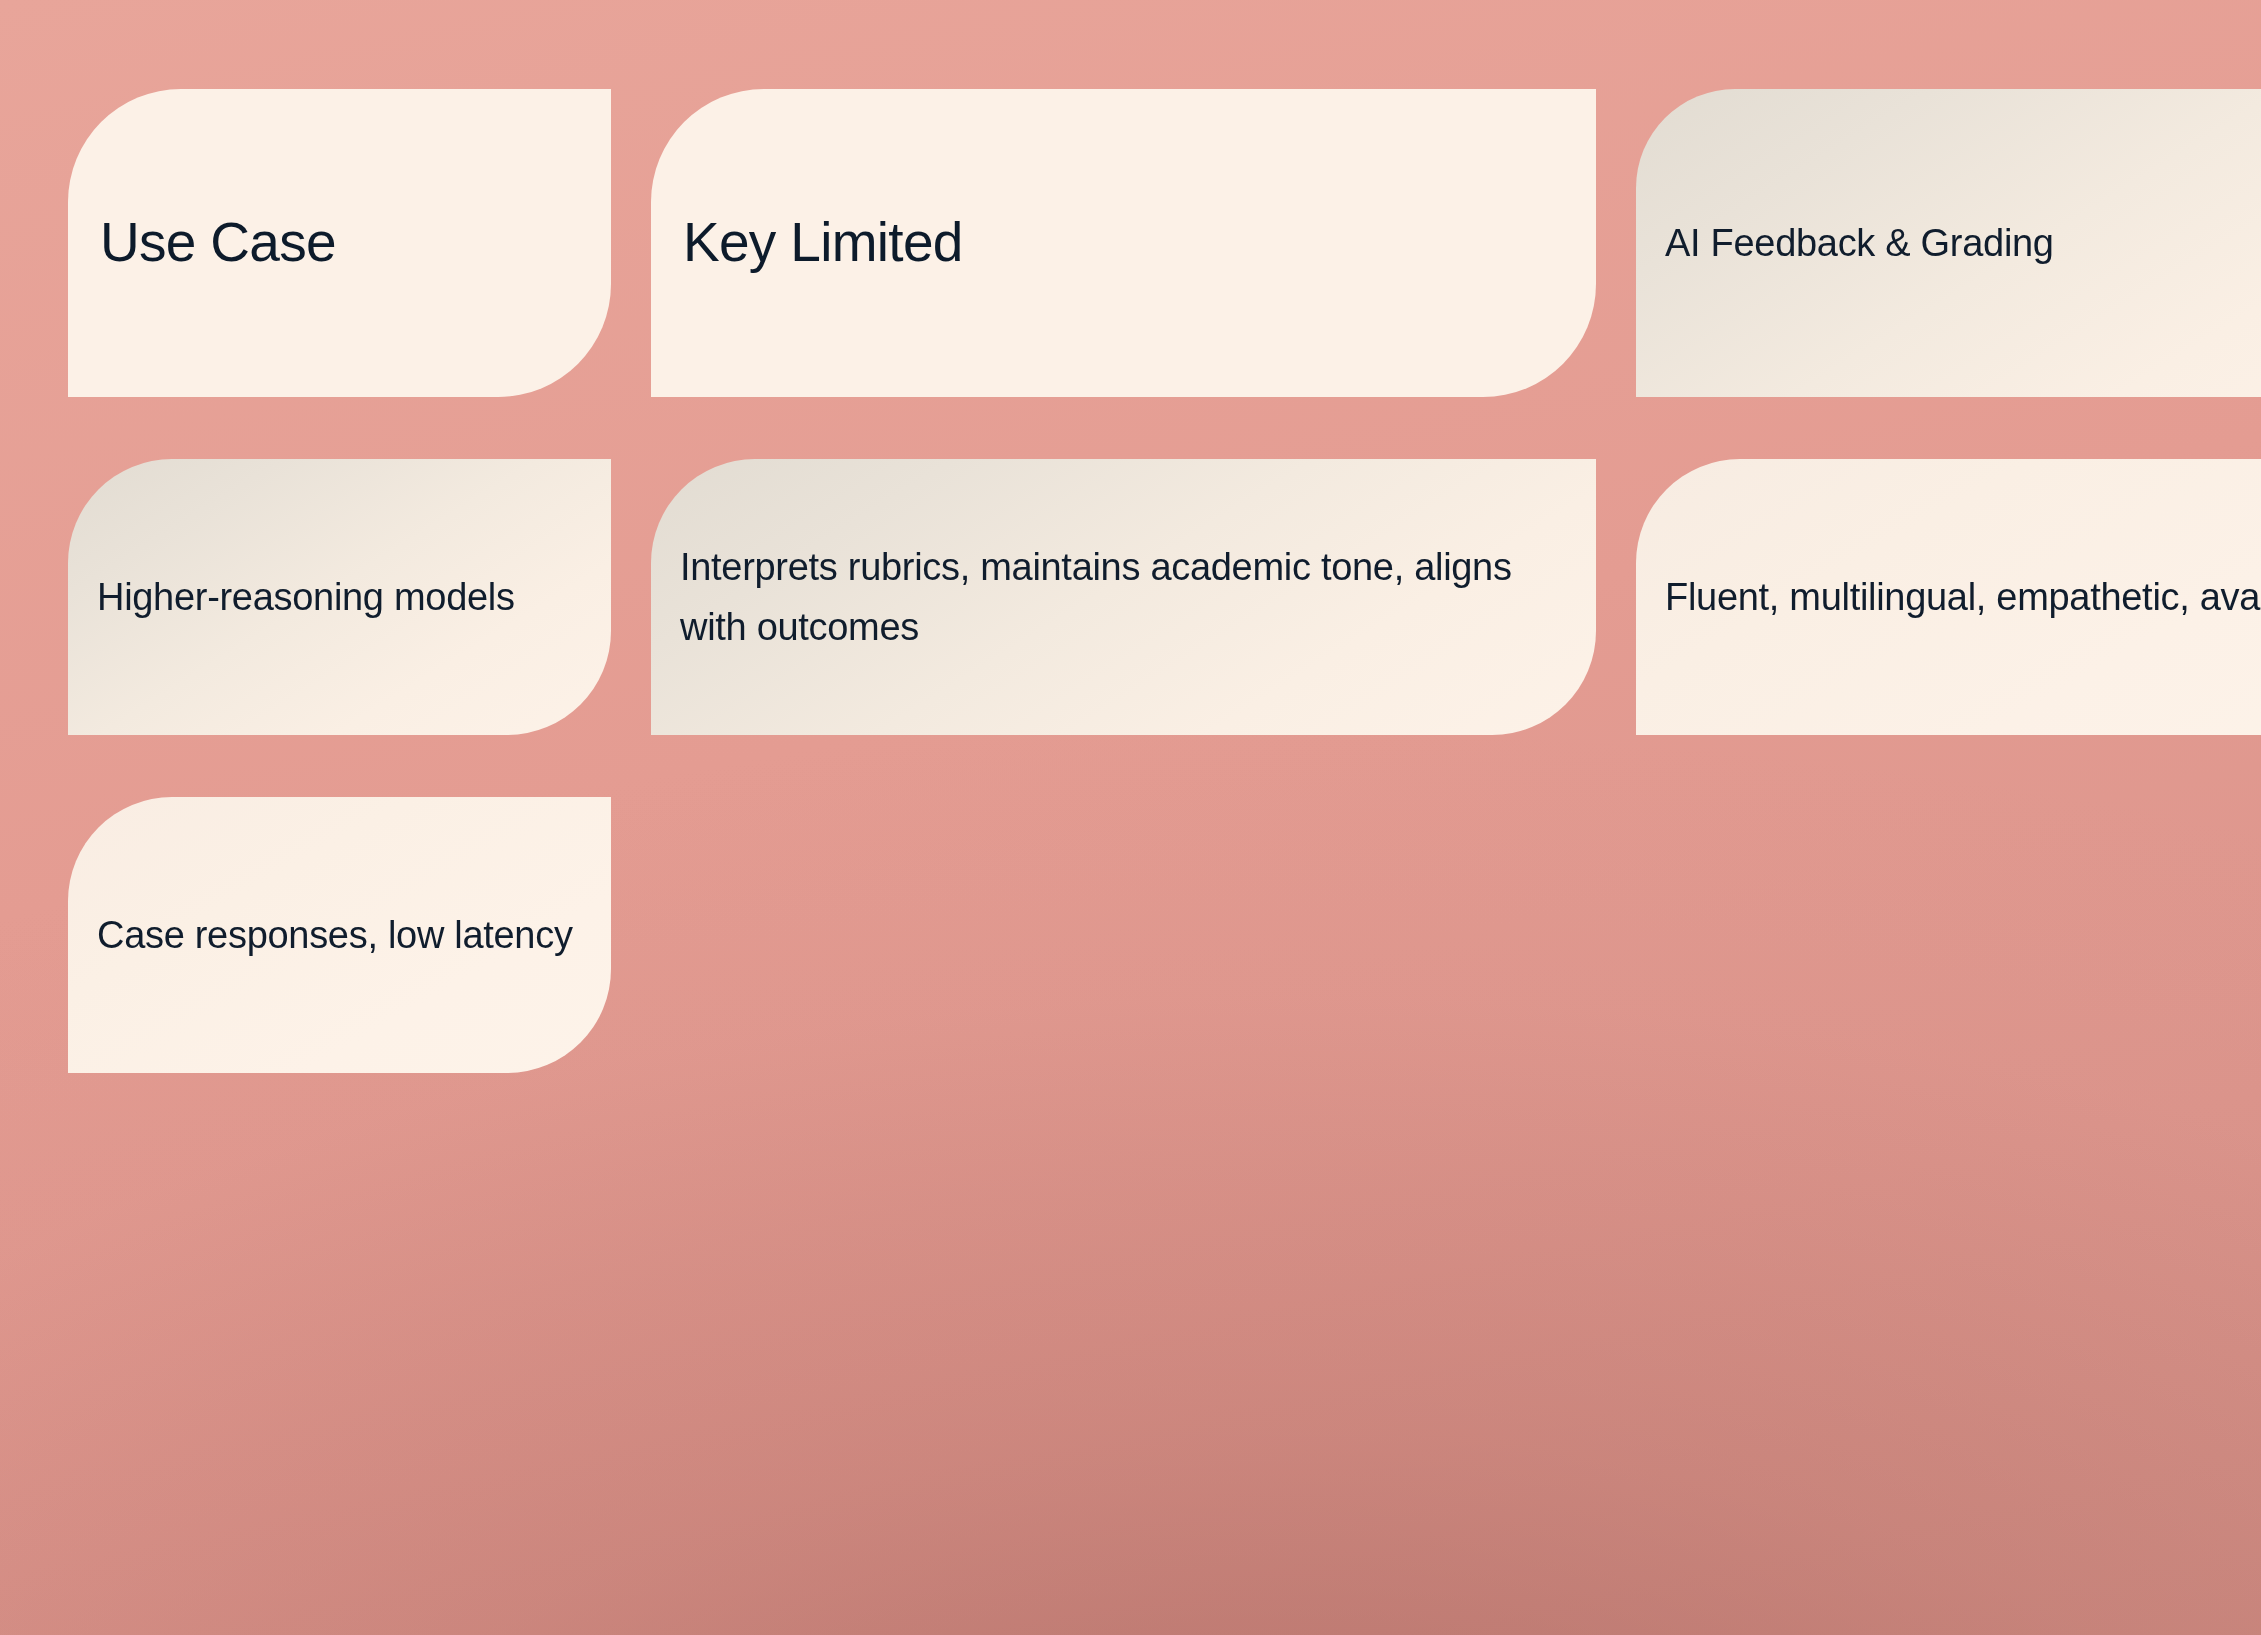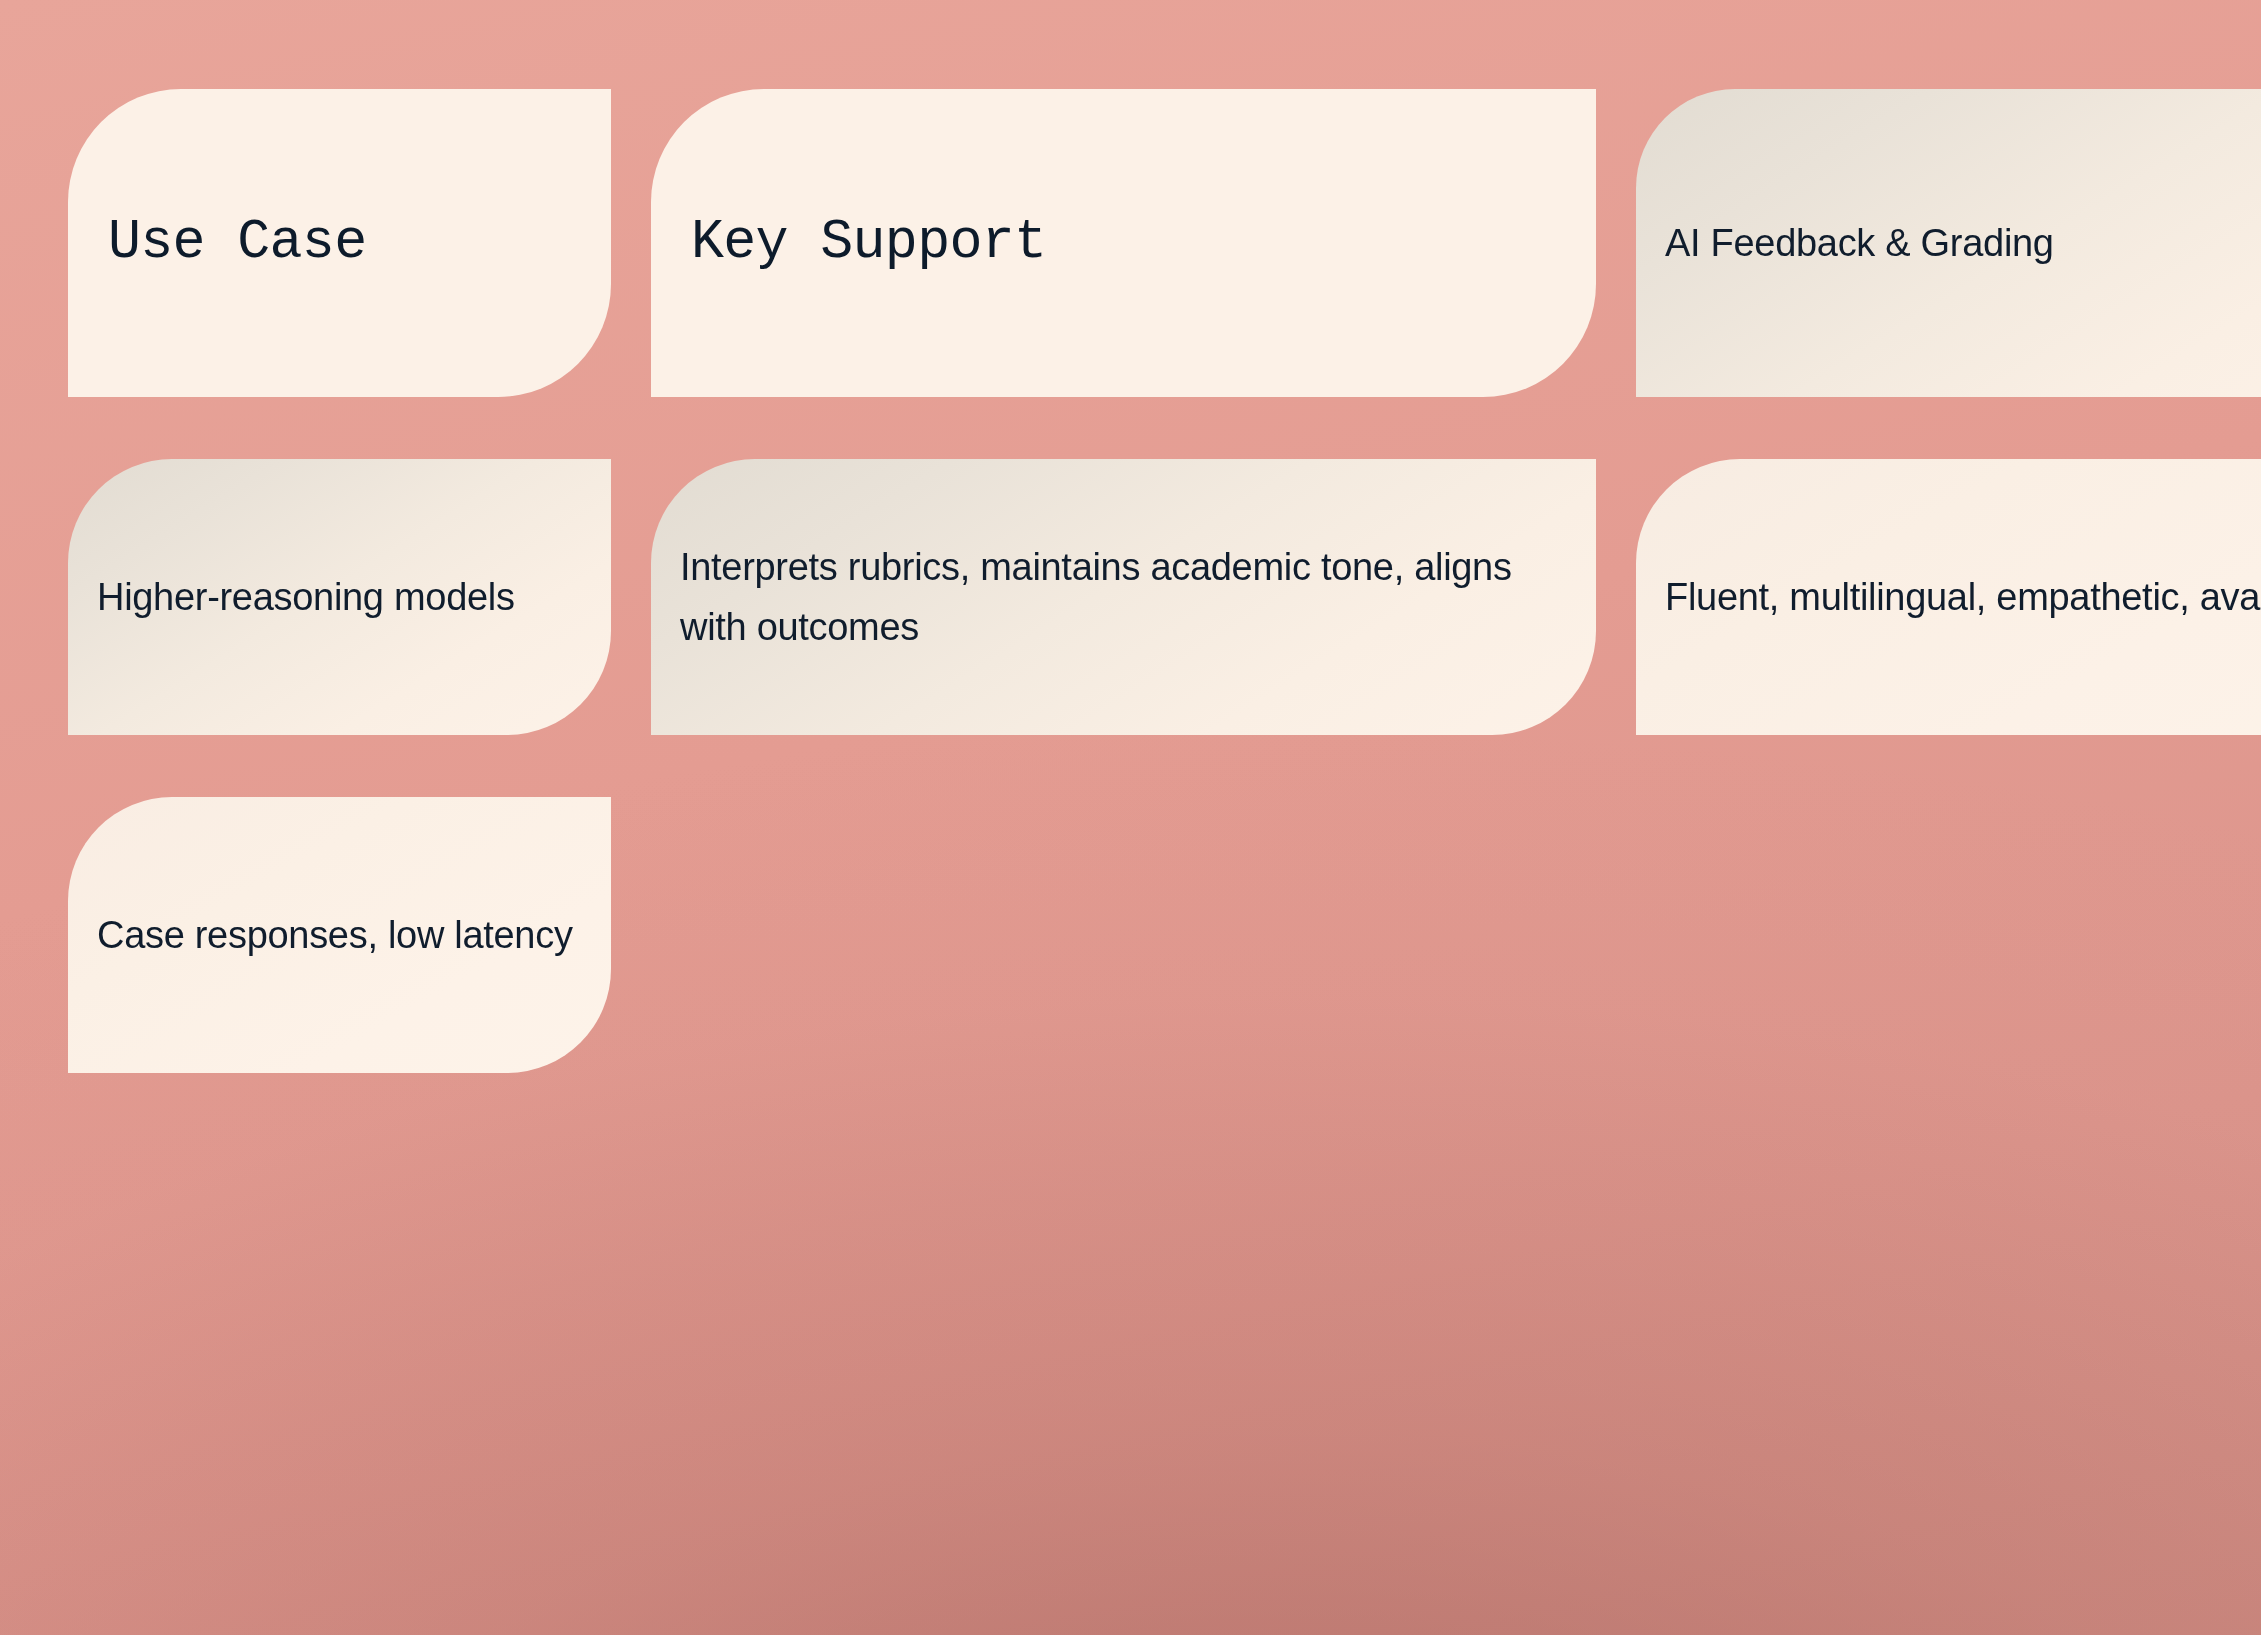--- a/index.html
+++ b/index.html
@@ -44,22 +44,21 @@
     
     border-radius: 104px 0 104px 0;
     padding: 0 29px;
     overflow: hidden;
   }
 
   
   .cell.header {
     background: #FCF1E7;
     border-radius: 113px 0 113px 0;
-    padding: 0 40px;
-    font-family: Liberation Mono, monospace;
+    padding: 0 32px;
   }
   .cell.header .cell-text {
     font-size: 55px;
     font-weight: 400;
     letter-spacing: -0.7px;
     line-height: 1.12;
     color: #0D1B2B;
   }
 
   
@@ -103,21 +102,21 @@
 </style>
 </head>
 <body>
 
 <div class="table-wrap">
 
   <div class="cell header col1">
     <span class="cell-text">Use Case</span>
   </div>
   <div class="cell header">
-    <span class="cell-text">Key Support</span>
+    <span class="cell-text">Key Limited</span>
   </div>
 
   <div class="cell body r1 col1">
     <span class="cell-text">AI Feedback &amp; Grading</span>
   </div>
   <div class="cell body r1">
     <span class="cell-text">Higher-reasoning models</span>
   </div>
   <div class="cell body r1">
     <span class="cell-text">Interprets rubrics, maintains academic tone, aligns with outcomes</span>

